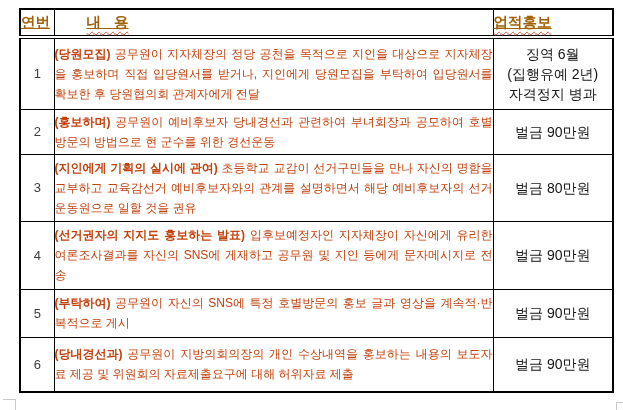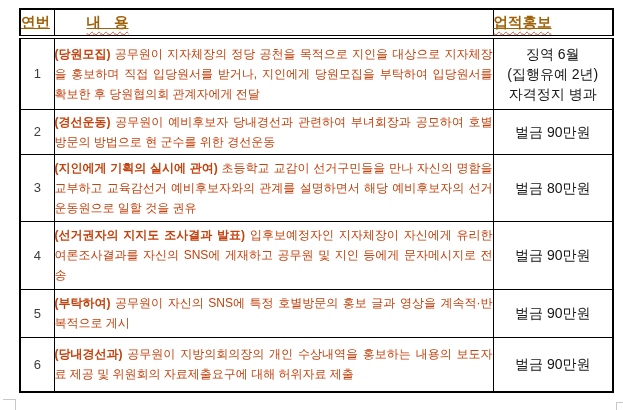--- a/index.html
+++ b/index.html
@@ -112,33 +112,33 @@
     <tr class="r1">
       <td class="no-cell">1</td>
       <td class="content-cell"><span class="prefix">(당원모집)</span> <span>공무원이 지자체장의 정당 공천을 목적으로 지인을 대상으로 지자체장을 홍보하며 직접 입당원서를 받거나, 지인에게 당원모집을 부탁하여 입당원서를 확보한 후 당원협의회 관계자에게 전달</span></td>
       <td class="result-cell">징역 6월
 (집행유예 2년)
 자격정지 병과</td>
     </tr>
 
     <tr class="r2">
       <td class="no-cell">2</td>
-      <td class="content-cell"><span class="prefix">(경선운동)</span> <span>공무원이 예비후보자 당내경선과 관련하여 부녀회장과 공모하여 호별방문의 방법으로 현 군수를 위한 경선운동</span></td>
+      <td class="content-cell"><span class="prefix">(홍보하며)</span> <span>공무원이 예비후보자 당내경선과 관련하여 부녀회장과 공모하여 호별방문의 방법으로 현 군수를 위한 경선운동</span></td>
       <td class="result-cell">벌금 90만원</td>
     </tr>
 
     <tr class="r3">
       <td class="no-cell">3</td>
       <td class="content-cell"><span class="prefix">(지인에게 기획의 실시에 관여)</span> <span>초등학교 교감이 선거구민들을 만나 자신의 명함을 교부하고 교육감선거 예비후보자와의 관계를 설명하면서 해당 예비후보자의 선거운동원으로 일할 것을 권유</span></td>
       <td class="result-cell">벌금 80만원</td>
     </tr>
 
     <tr class="r4">
       <td class="no-cell">4</td>
-      <td class="content-cell"><span class="prefix">(선거권자의 지지도 조사결과 발표)</span> <span>입후보예정자인 지자체장이 자신에게 유리한 여론조사결과를 자신의 SNS에 게재하고 공무원 및 지인 등에게 문자메시지로 전송</span></td>
+      <td class="content-cell"><span class="prefix">(선거권자의 지지도 홍보하는 발표)</span> <span>입후보예정자인 지자체장이 자신에게 유리한 여론조사결과를 자신의 SNS에 게재하고 공무원 및 지인 등에게 문자메시지로 전송</span></td>
       <td class="result-cell">벌금 90만원</td>
     </tr>
 
     <tr class="r5">
       <td class="no-cell">5</td>
       <td class="content-cell"><span class="prefix">(부탁하여)</span> <span>공무원이 자신의 SNS에 특정 호별방문의 홍보 글과 영상을 계속적·반복적으로 게시</span></td>
       <td class="result-cell">벌금 90만원</td>
     </tr>
 
     <tr class="r6">

